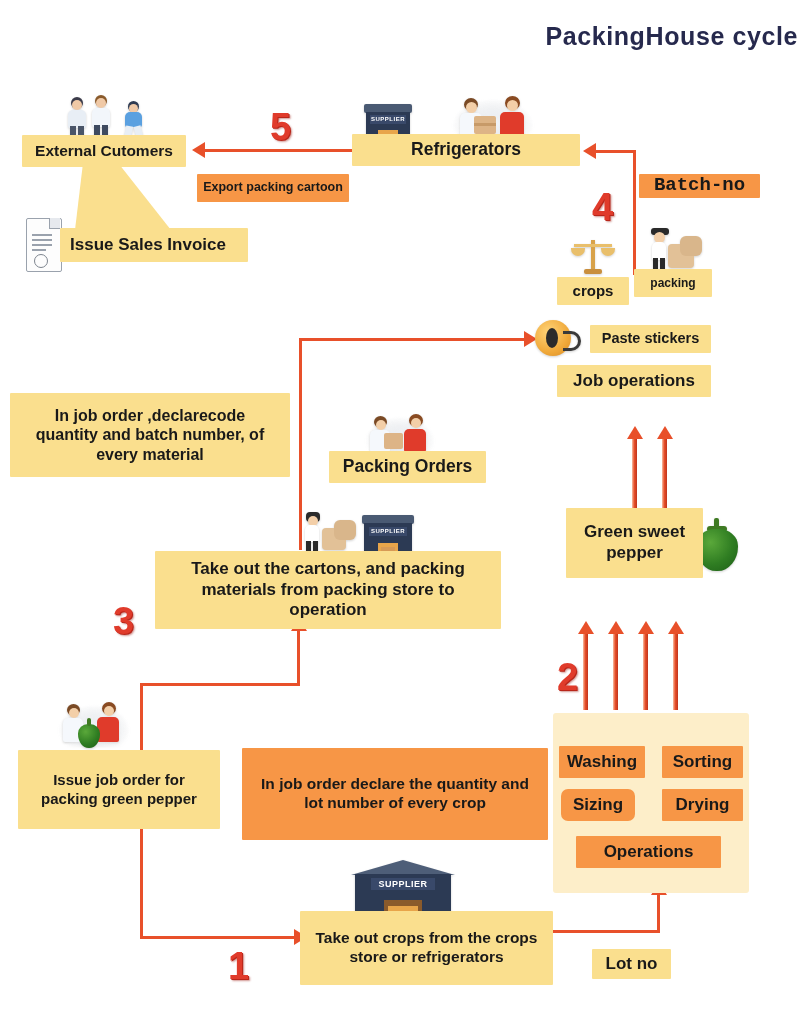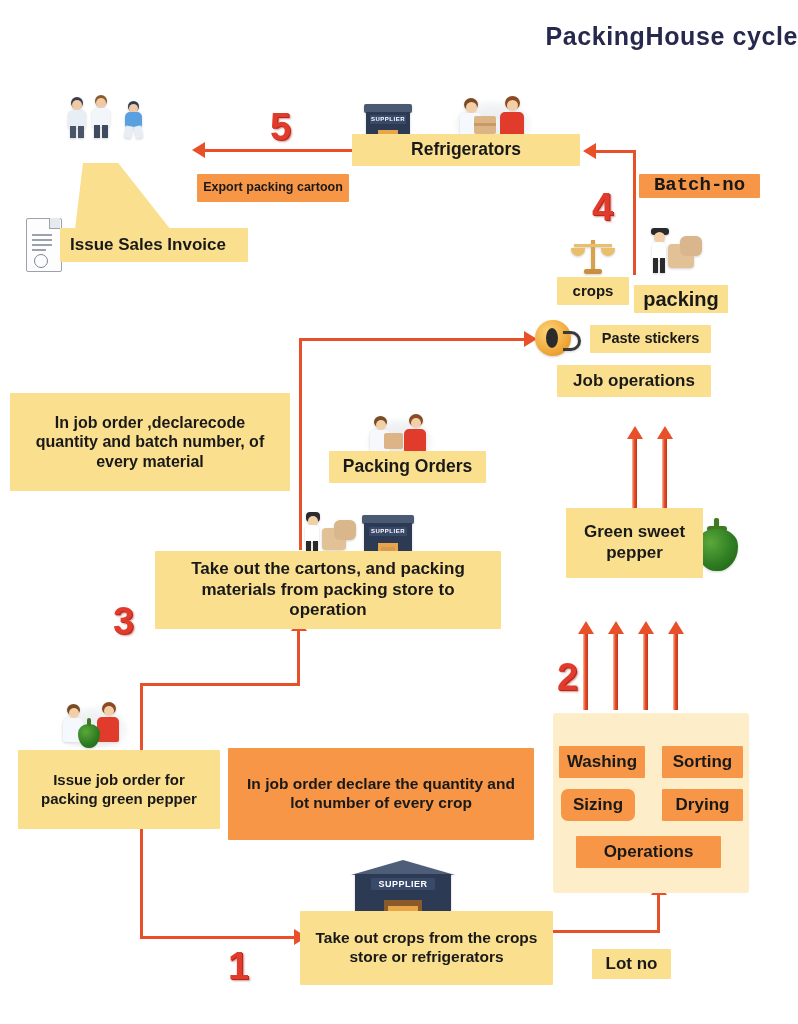--- a/index.html
+++ b/index.html
@@ -280,50 +280,51 @@
   <div class="abs icon shadowy" style="left:351px;top:860px;width:104px;height:62px;">
     <div style="position:absolute;left:0;top:0;width:0;height:0;border-left:52px solid transparent;border-right:52px solid transparent;border-bottom:15px solid #4e5e78;"></div>
     <div class="wh-body" style="left:4px;top:14px;width:96px;height:48px;"></div>
     <div class="wh-band" style="left:20px;top:18px;width:64px;height:12px;line-height:12px;font-size:9px;">SUPPLIER</div>
     <div class="wh-door" style="left:33px;top:40px;width:38px;height:22px;background:#8a5a2b;"></div>
     <div class="wh-box" style="left:37px;top:46px;width:30px;height:16px;background:#e8a54a;"></div>
   </div>
 
   <div class="abs" style="left:553px;top:713px;width:196px;height:180px;background:#fdeec9;border-radius:3px;"></div>
 
+  <div class="abs chip" style="left:22px;top:135px;width:164px;height:32px;font-size:15.5px;">External Cutomers</div>
 
   <div class="abs chip orange" style="left:190px;top:174px;width:152px;height:28px;font-size:12.5px;margin-left:7px;">Export packing cartoon</div>
 
   <div class="abs" style="left:72px;top:163px;width:110px;height:92px;background:#fadf8e;clip-path:polygon(10% 0%, 42% 0%, 100% 88%, 100% 100%, 0% 100%);"></div>
 
   <div class="abs chip" style="left:60px;top:228px;width:188px;height:34px;font-size:17px;justify-content:flex-start;padding-left:10px;">Issue Sales Invoice</div>
 
   <div class="abs chip" style="left:352px;top:134px;width:228px;height:32px;font-size:17.5px;">Refrigerators</div>
 
   <div class="abs chip orange" style="left:639px;top:174px;width:121px;height:24px;font-size:19px;font-family:Liberation Mono, monospace;">Batch-no</div>
 
   <div class="abs chip" style="left:557px;top:277px;width:72px;height:28px;font-size:15px;">crops</div>
 
-  <div class="abs chip" style="left:634px;top:285px;width:94px;height:28px;font-size:20px;">packing</div>
+  <div class="abs chip" style="left:634px;top:269px;width:78px;height:28px;font-size:12px;">packing</div>
 
   <div class="abs chip" style="left:590px;top:325px;width:121px;height:28px;font-size:14.5px;">Paste stickers</div>
 
   <div class="abs chip" style="left:557px;top:365px;width:154px;height:32px;font-size:17px;">Job operations</div>
 
-  <div class="abs chip" style="left:10px;top:393px;width:280px;height:98px;font-size:16px;padding:4px 12px;">In job order ,declarecode quantity and batch number, of every material</div>
+  <div class="abs chip" style="left:10px;top:393px;width:280px;height:84px;font-size:16px;padding:4px 12px;">In job order ,declarecode quantity and batch number, of every material</div>
 
   <div class="abs chip" style="left:329px;top:451px;width:157px;height:32px;font-size:17.5px;">Packing Orders</div>
 
   <div class="abs chip" style="left:566px;top:508px;width:137px;height:70px;font-size:17px;">Green sweet pepper</div>
 
   <div class="abs chip" style="left:155px;top:551px;width:346px;height:78px;font-size:17px;padding:2px 10px;">Take out the cartons, and packing materials from packing store to operation</div>
 
   <div class="abs chip" style="left:18px;top:750px;width:202px;height:79px;font-size:15px;padding:2px 7px;">Issue job order for packing green pepper</div>
 
-  <div class="abs chip orange" style="left:228px;top:748px;width:306px;height:92px;font-size:15.5px;padding:2px 10px;">In job order declare the quantity and lot number of every crop</div>
+  <div class="abs chip orange" style="left:242px;top:748px;width:306px;height:92px;font-size:15.5px;padding:2px 10px;">In job order declare the quantity and lot number of every crop</div>
 
   <div class="abs chip" style="left:300px;top:911px;width:253px;height:74px;font-size:15.5px;padding:2px 6px;">Take out  crops from the crops store or refrigerators</div>
 
   <div class="abs chip" style="left:592px;top:949px;width:79px;height:30px;font-size:17px;">Lot no</div>
 
   <div class="abs chip orange" style="left:559px;top:746px;width:86px;height:32px;font-size:17px;">Washing</div>
   <div class="abs chip orange" style="left:662px;top:746px;width:81px;height:32px;font-size:17px;">Sorting</div>
   <div class="abs chip orange" style="left:561px;top:789px;width:74px;height:32px;font-size:17px;border-radius:7px;">Sizing</div>
   <div class="abs chip orange" style="left:662px;top:789px;width:81px;height:32px;font-size:17px;">Drying</div>
   <div class="abs chip orange" style="left:576px;top:836px;width:145px;height:32px;font-size:17px;">Operations</div>

